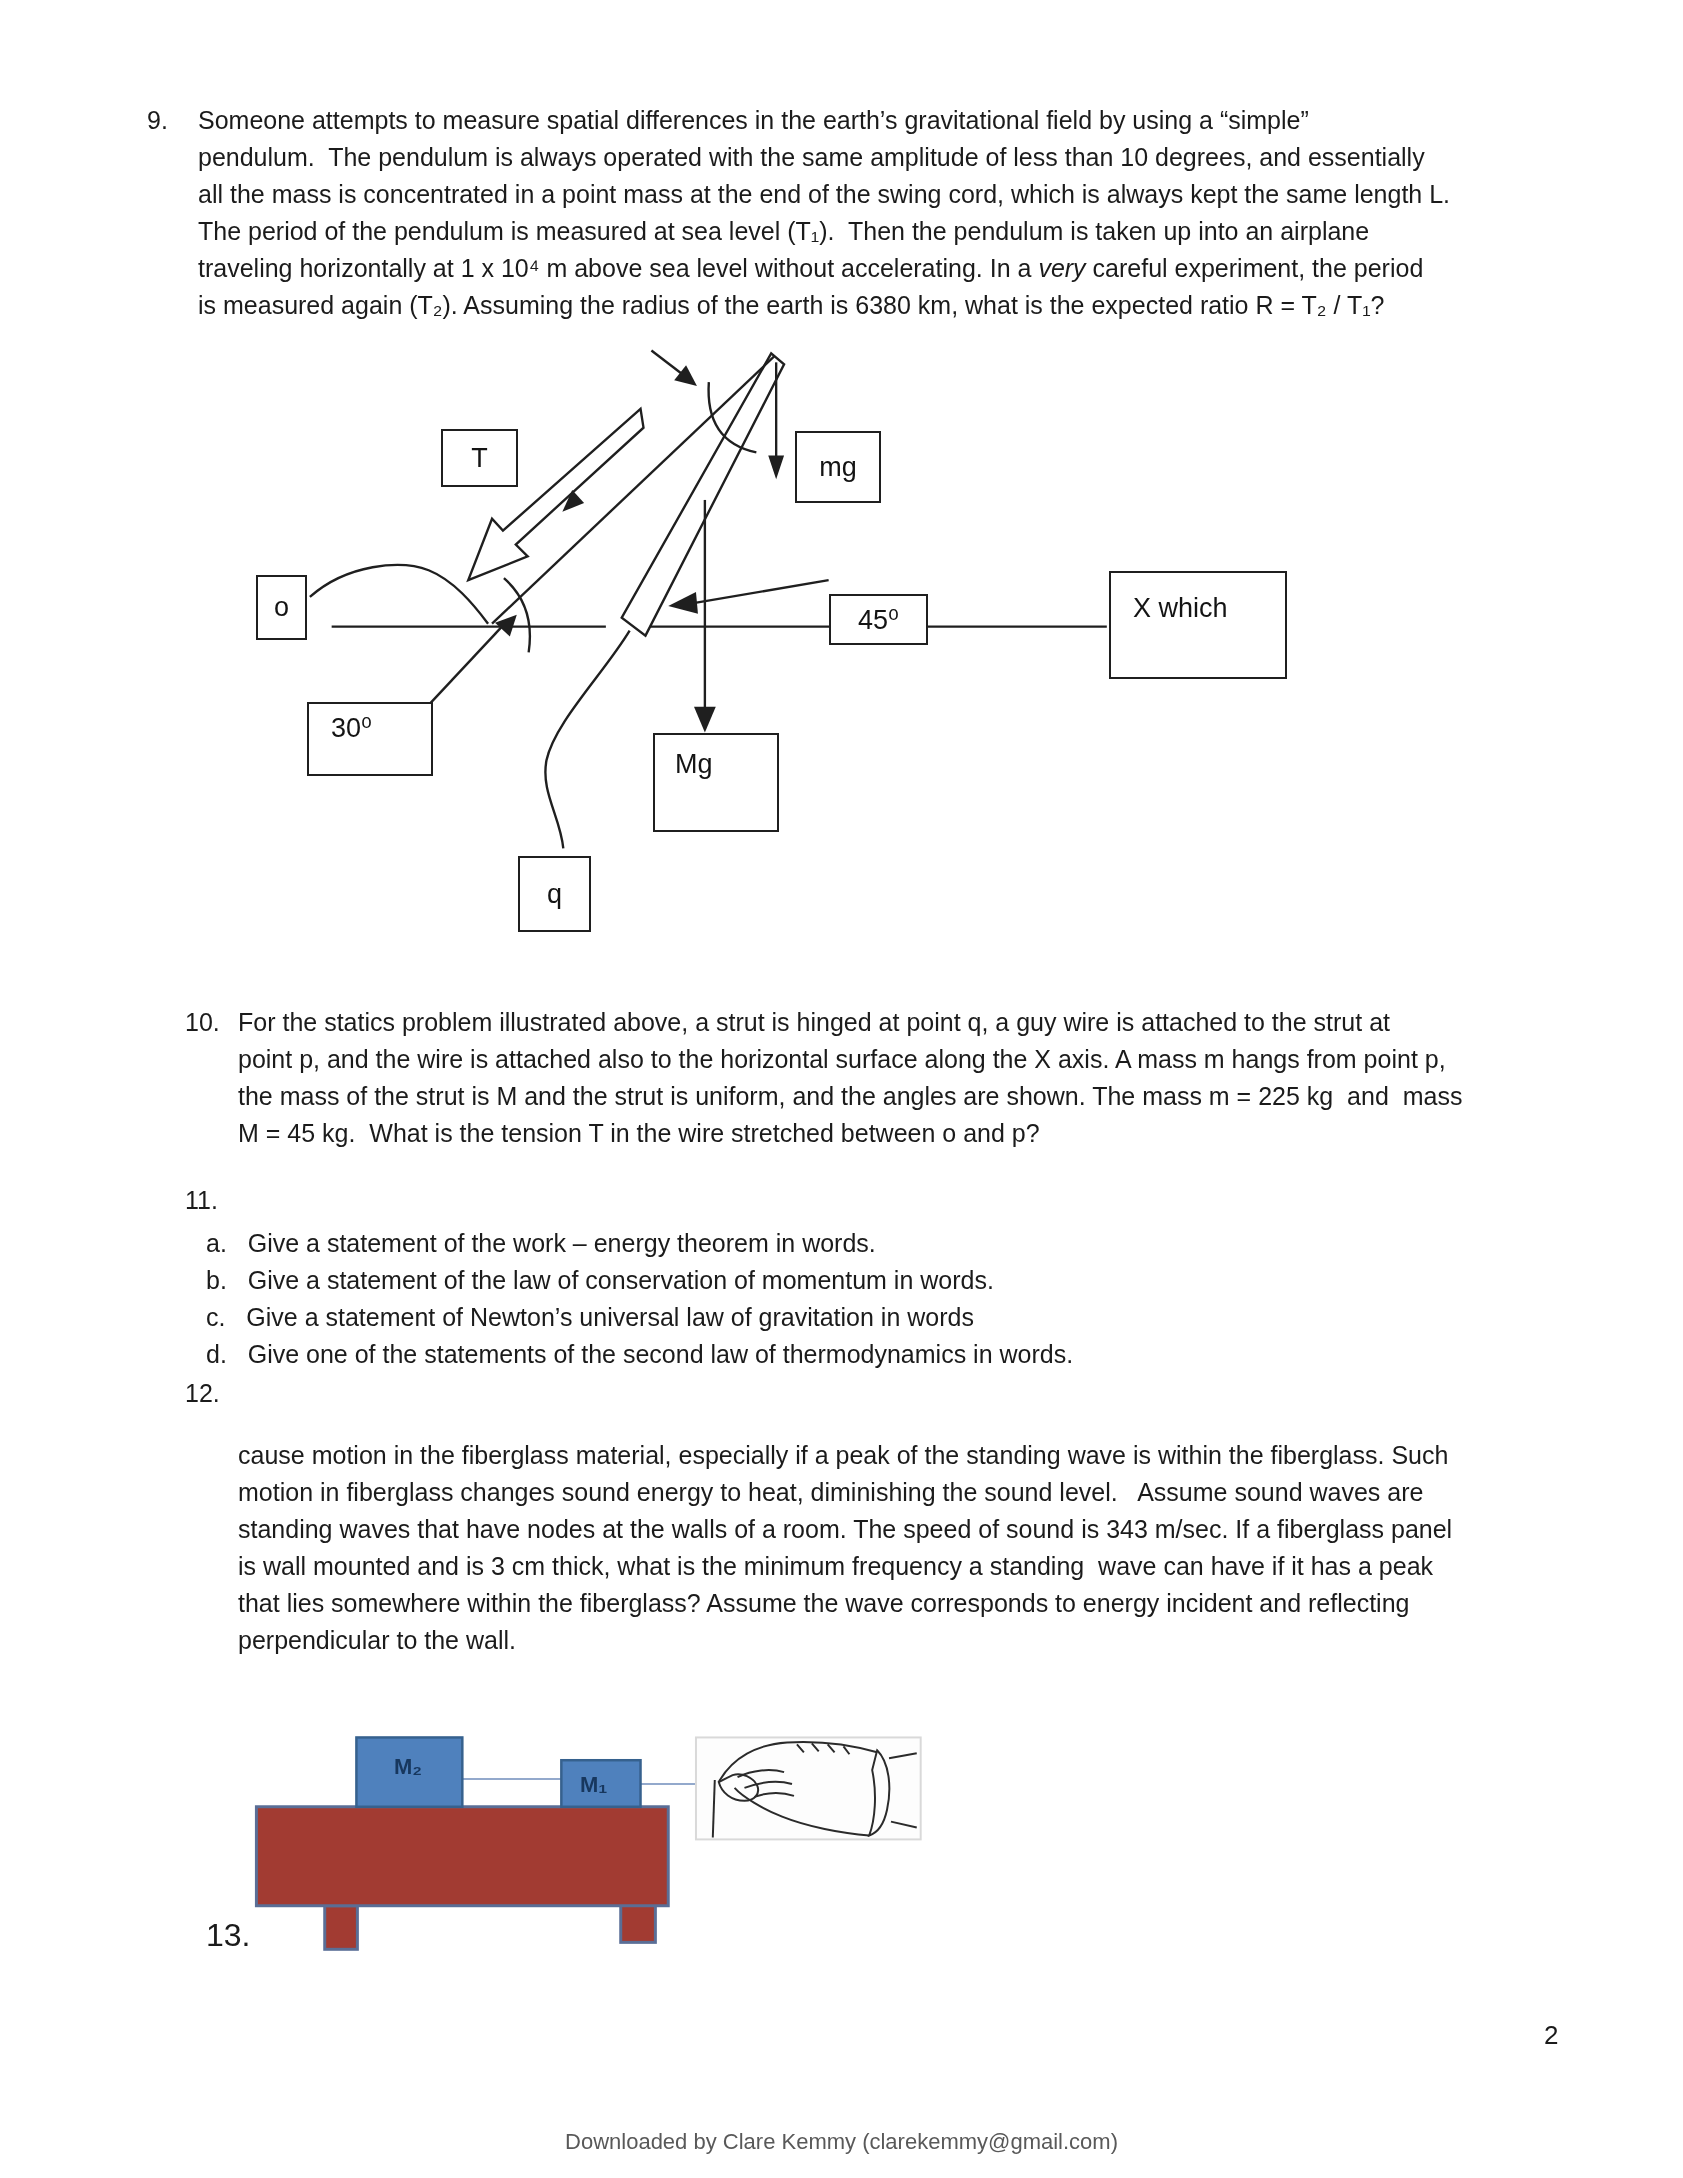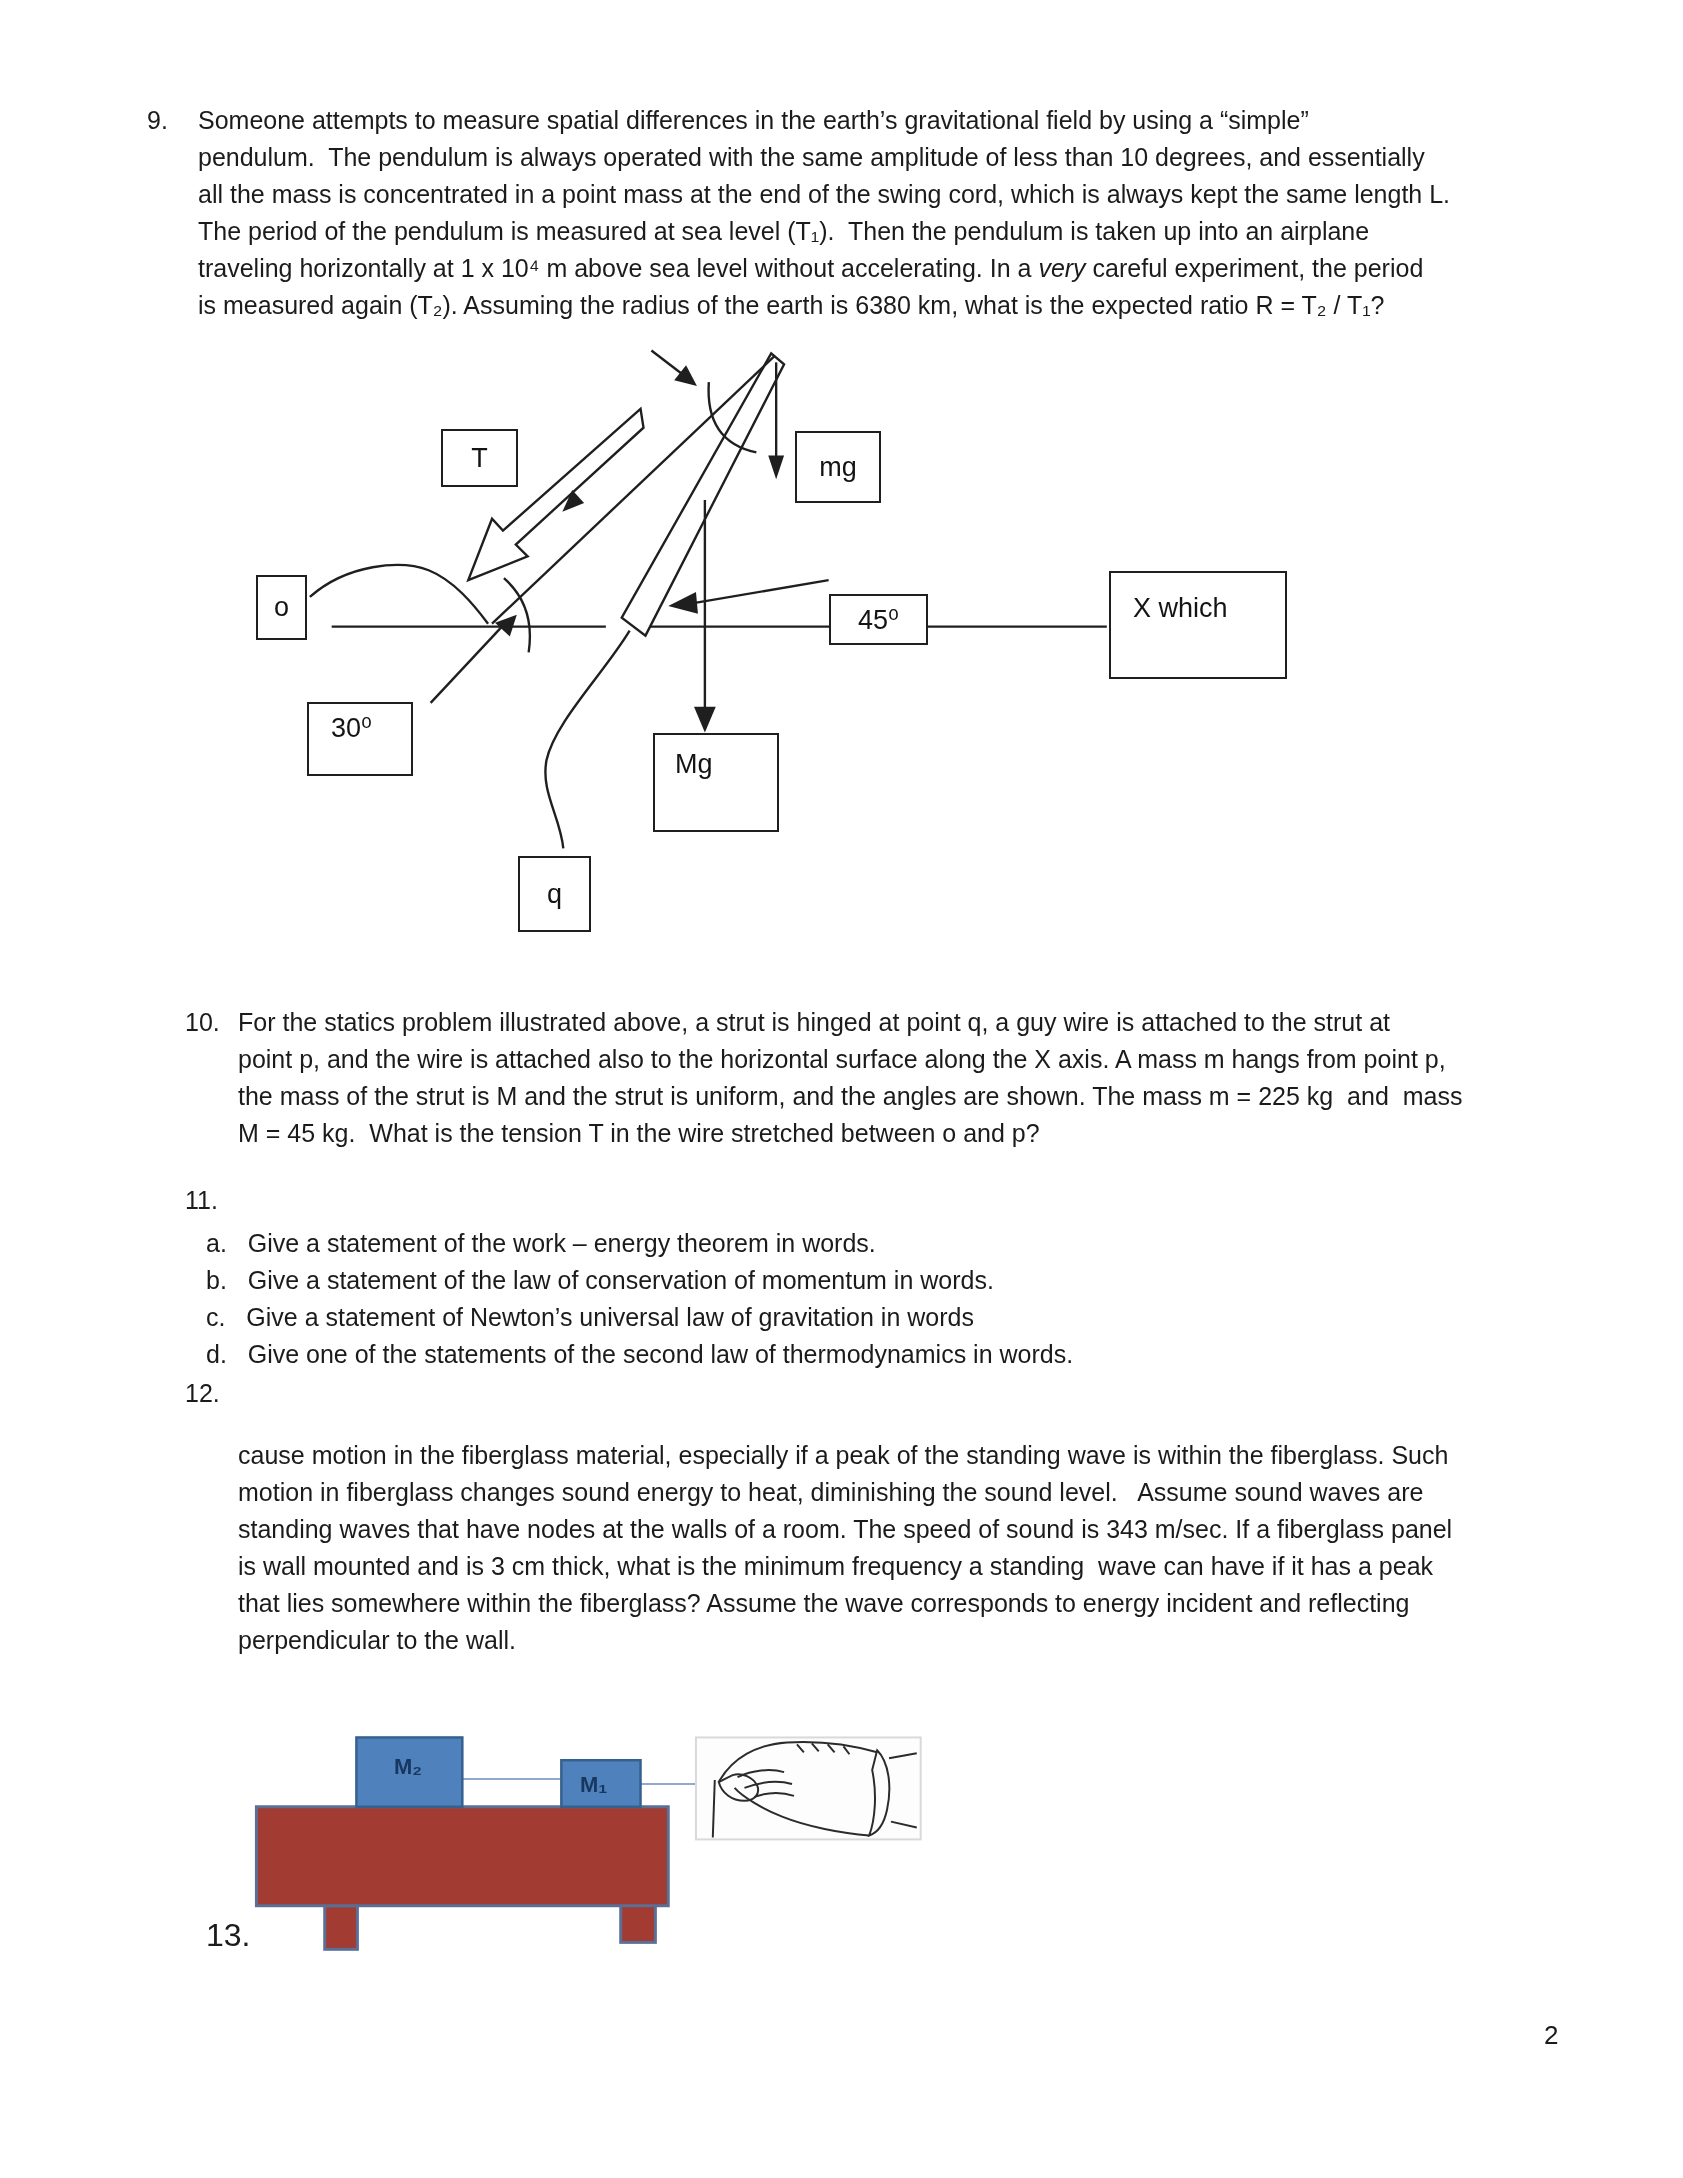--- a/index.html
+++ b/index.html
@@ -97,21 +97,21 @@
         <line x1="722" y1="1798" x2="720" y2="1856"></line>
       </g>
     </g>
   </svg>
 
   <div class="dbox" style="left:441px;top:429px;width:77px;height:58px;">T</div>
   <div class="dbox" style="left:795px;top:431px;width:86px;height:72px;">mg</div>
   <div class="dbox" style="left:829px;top:554px;width:99px;height:51px;margin-top:40px;">45⁰</div>
   <div class="dbox tl" style="left:1109px;top:571px;width:178px;height:108px;padding:20px 0 0 22px;">X which</div>
   <div class="dbox" style="left:256px;top:575px;width:51px;height:65px;">o</div>
-  <div class="dbox tl" style="left:307px;top:702px;width:106px;height:74px;padding:8px 0 0 22px;">30⁰</div>
+  <div class="dbox tl" style="left:307px;top:702px;width:126px;height:74px;padding:8px 0 0 22px;">30⁰</div>
   <div class="dbox tl" style="left:653px;top:733px;width:126px;height:99px;padding:14px 0 0 20px;">Mg</div>
   <div class="dbox" style="left:518px;top:856px;width:73px;height:76px;">q</div>
 
   <div class="num" style="left:147px;top:102px;">9.</div>
   <div class="textblock" style="left:198px;top:102px;">
     <div class="line">Someone attempts to measure spatial differences in the earth’s gravitational field by using a “simple”</div>
     <div class="line">pendulum.  The pendulum is always operated with the same amplitude of less than 10 degrees, and essentially</div>
     <div class="line">all the mass is concentrated in a point mass at the end of the swing cord, which is always kept the same length L.</div>
     <div class="line">The period of the pendulum is measured at sea level (T₁).  Then the pendulum is taken up into an airplane</div>
     <div class="line"><span>traveling horizontally at 1 x 10⁴ m above sea level without accelerating. In a </span><span class="it">very</span><span> careful experiment, the period</span></div>
@@ -143,15 +143,16 @@
     <div class="line">that lies somewhere within the fiberglass? Assume the wave corresponds to energy incident and reflecting</div>
     <div class="line">perpendicular to the wall.</div>
   </div>
 
   <div class="blocklabel" style="left:394px;top:1754px;">M₂</div>
   <div class="blocklabel" style="left:580px;top:1772px;">M₁</div>
 
   <div id="p13num">13.</div>
 
   <div id="pagenum">2</div>
+  <div id="footer">Downloaded by Clare Kemmy (clarekemmy@gmail.com)</div>
 
 </div>
 
 
 </body></html>

